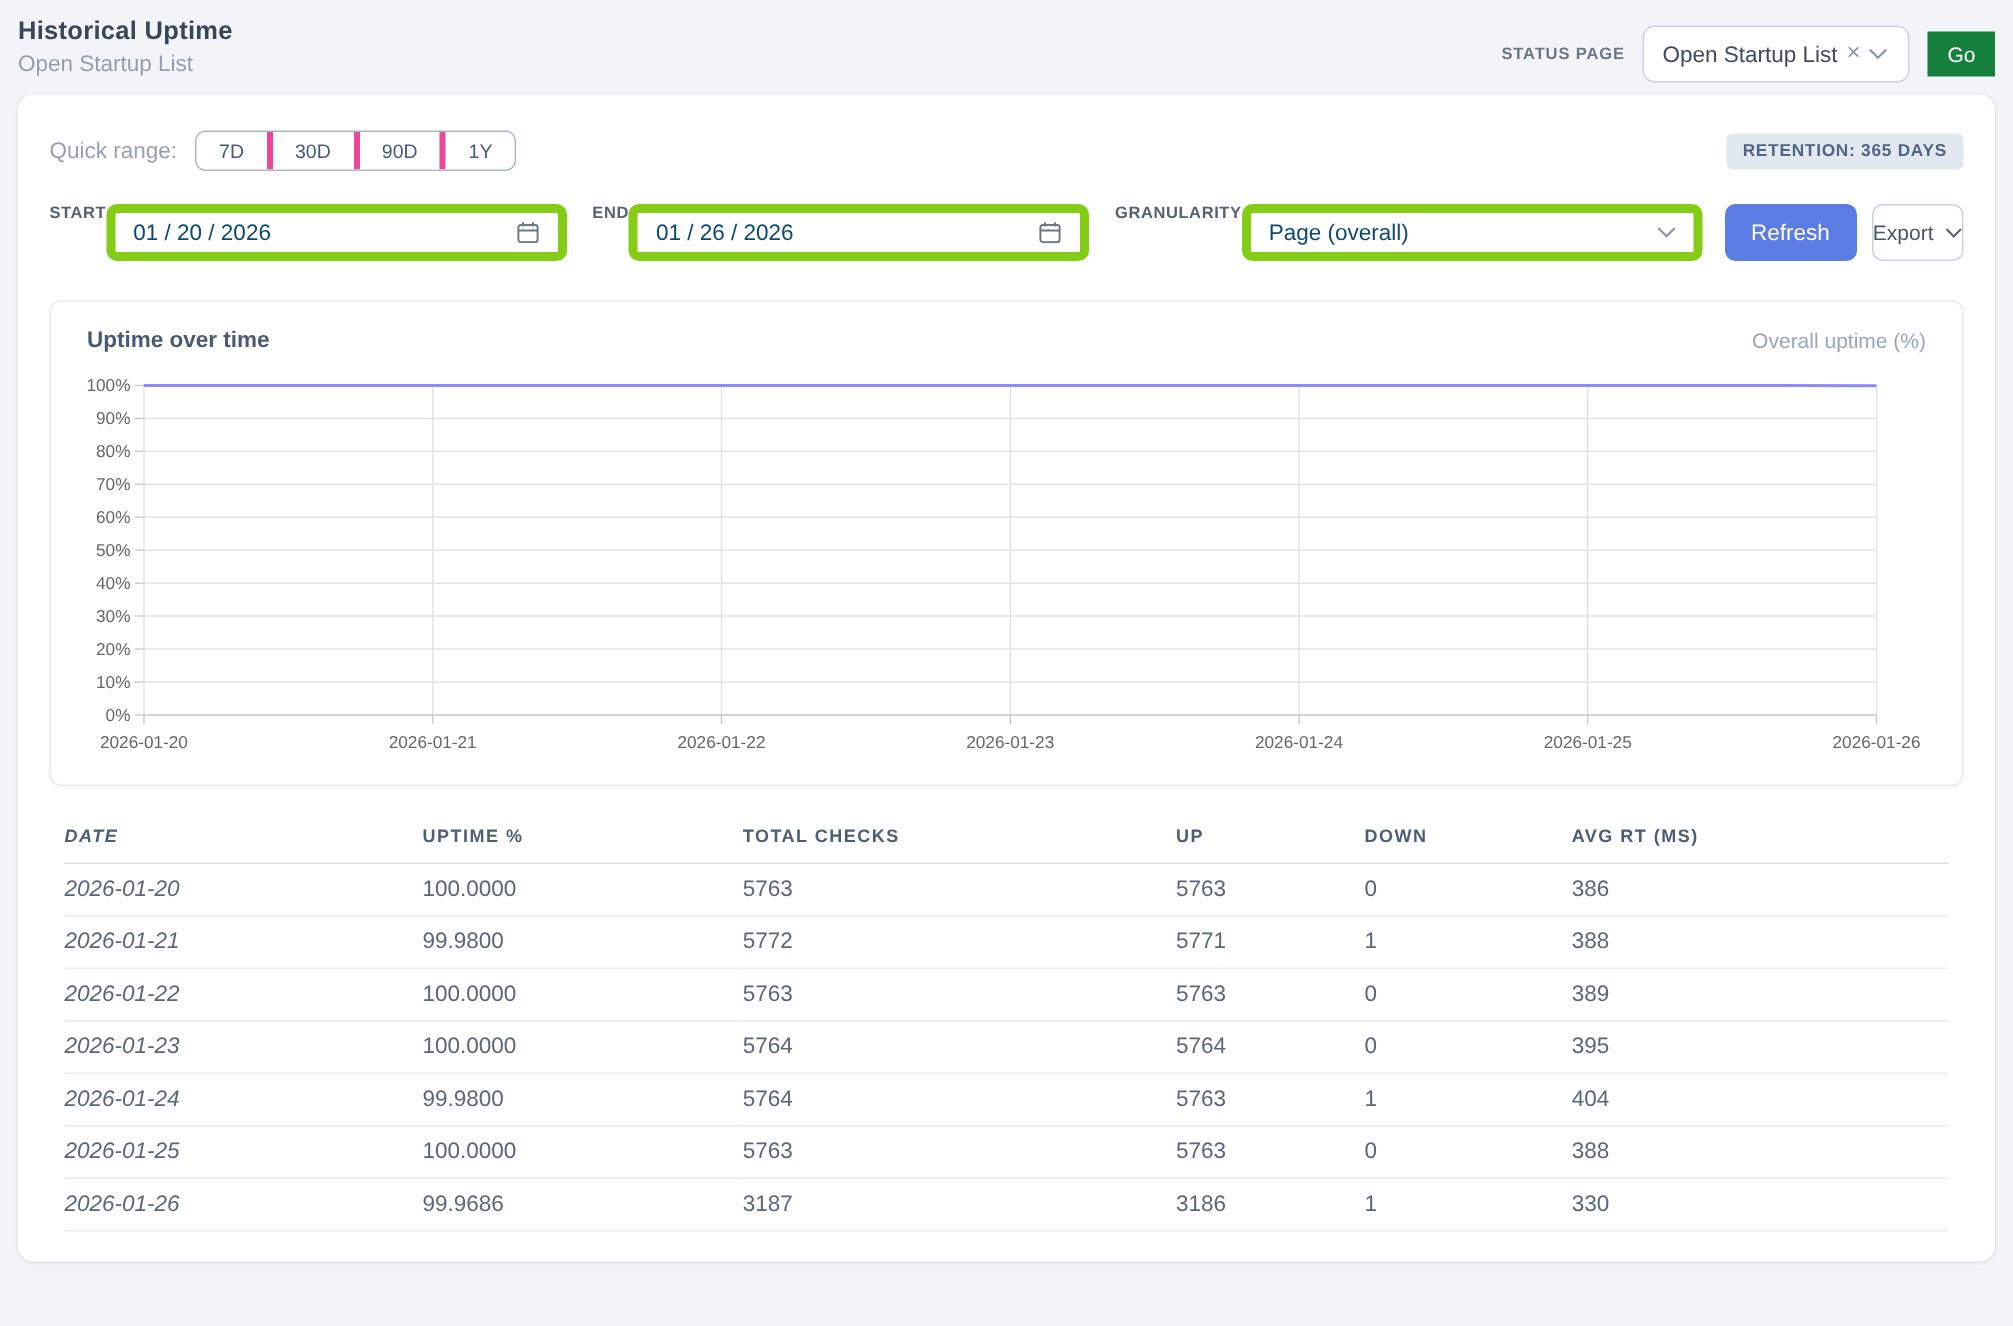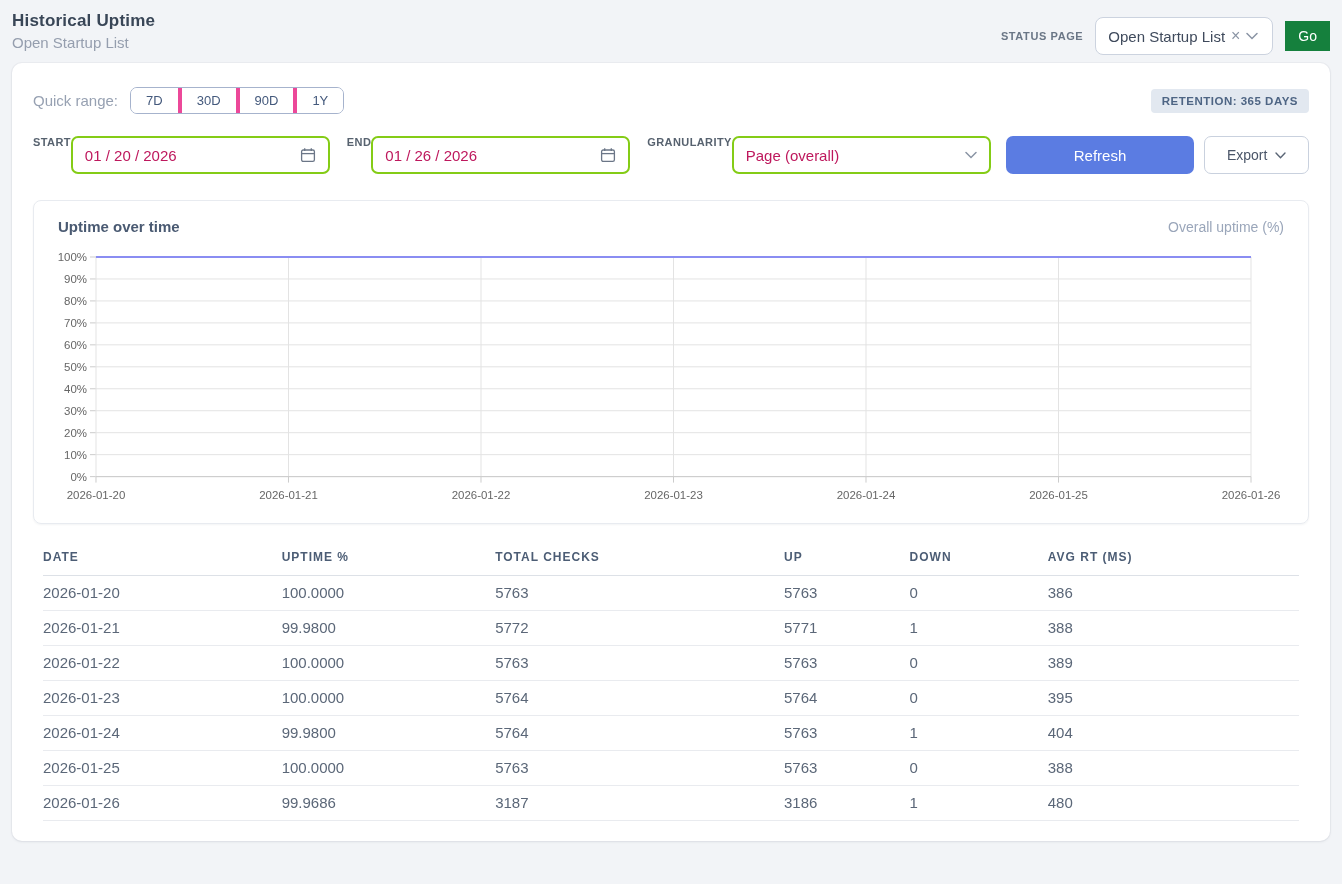--- a/index.html
+++ b/index.html
@@ -55,23 +55,23 @@
   }
   
   .row2 { display:flex; align-items:flex-end; gap:17px; margin-top:22px; }
   .field { display:flex; flex-direction:row; }
   .field-label {
     font-size:11px; font-weight:700; letter-spacing:.4px;
     color:#57626f; margin-bottom:7px;
   }
   .input-like {
     display:flex; align-items:center; justify-content:space-between;
-    width:259px; height:38px; padding:0 12px;
-    border:2px solid #84cc16; border-radius:7px; background:#fff;
-    font-size:15px; color:#be185d; cursor:pointer;
+    width:307px; height:38px; padding:0 12px;
+    border:6px solid #84cc16; border-radius:7px; background:#fff;
+    font-size:15px; color:#0c4a6e; cursor:pointer;
   }
   .btn-refresh {
     background:#5b7ce2; color:#fff; border:none; border-radius:7px;
     width:191px; height:38px; font-size:15px; font-weight:500;
     cursor:pointer; font-family:inherit; margin-left:-2px;
   }
   .btn-export {
     display:flex; align-items:center; justify-content:center; gap:8px;
     background:#fff; border:1px solid #c9d1de; border-radius:7px;
     width:106px; height:38px; font-size:14px; color:#4a5568;
@@ -92,21 +92,21 @@
   table { width:100%; border-collapse:collapse; }
   thead th {
     text-align:left; font-size:12px; font-weight:700; letter-spacing:1px;
     color:#4c5d75; padding:4px 0 11px 0;
     border-bottom:1px solid #dde1e7;
   }
   tbody td {
     font-size:15px; color:#5b6778; padding:8px 0 9px 0;
     border-bottom:1px solid #e9ebef;
   }
-  th:nth-child(1),td:nth-child(1){width:19%;}
+  th:nth-child(1),td:nth-child(1){width:19%;font-style:italic;}
   th:nth-child(2),td:nth-child(2){width:17%;margin-left:24px;}
   th:nth-child(3),td:nth-child(3){width:23%;}
   th:nth-child(4),td:nth-child(4){width:10%;}
   th:nth-child(5),td:nth-child(5){width:11%;}
   th:nth-child(6),td:nth-child(6){width:20%;}
 </style>
 </head>
 <body>
 
 <header class="page-header">
@@ -322,19 +322,19 @@
             <td>5763</td>
             <td>0</td>
             <td>388</td>
           </tr>
           <tr>
             <td>2026-01-26</td>
             <td>99.9686</td>
             <td>3187</td>
             <td>3186</td>
             <td>1</td>
-            <td>480</td>
+            <td>330</td>
           </tr>
         </tbody>
     </table>
   </div>
 
 </div>
 
 </body></html>

